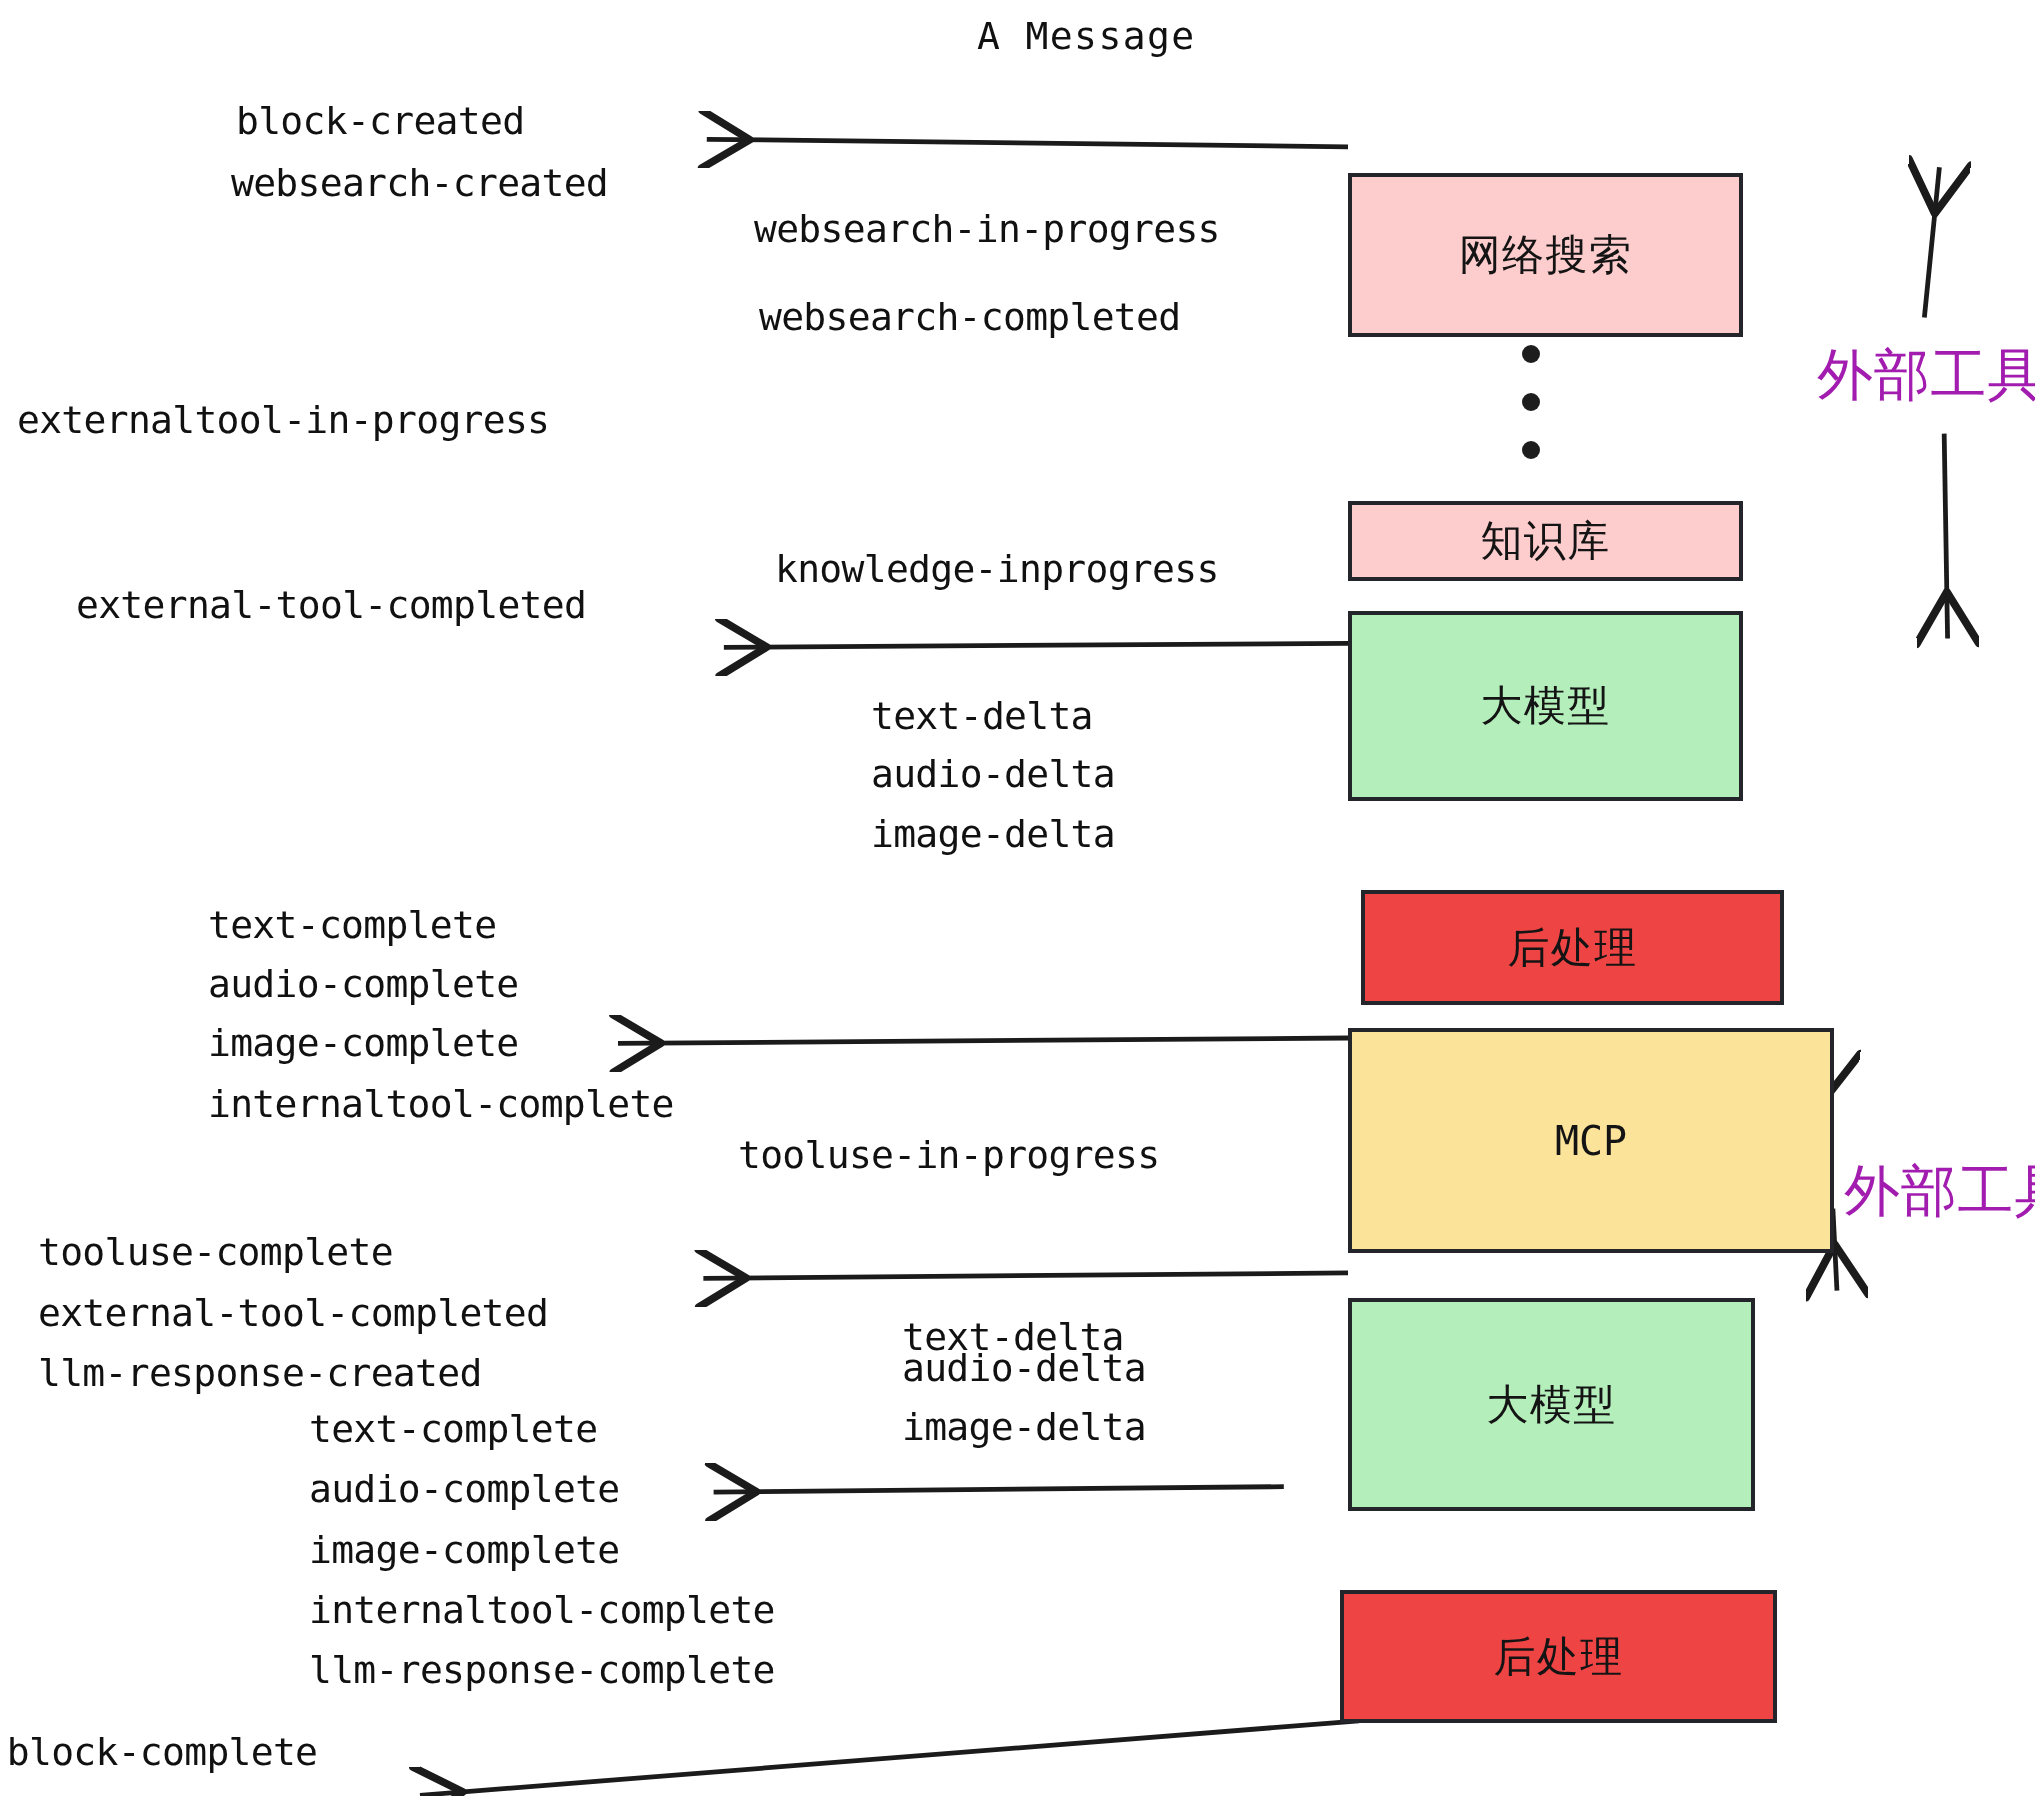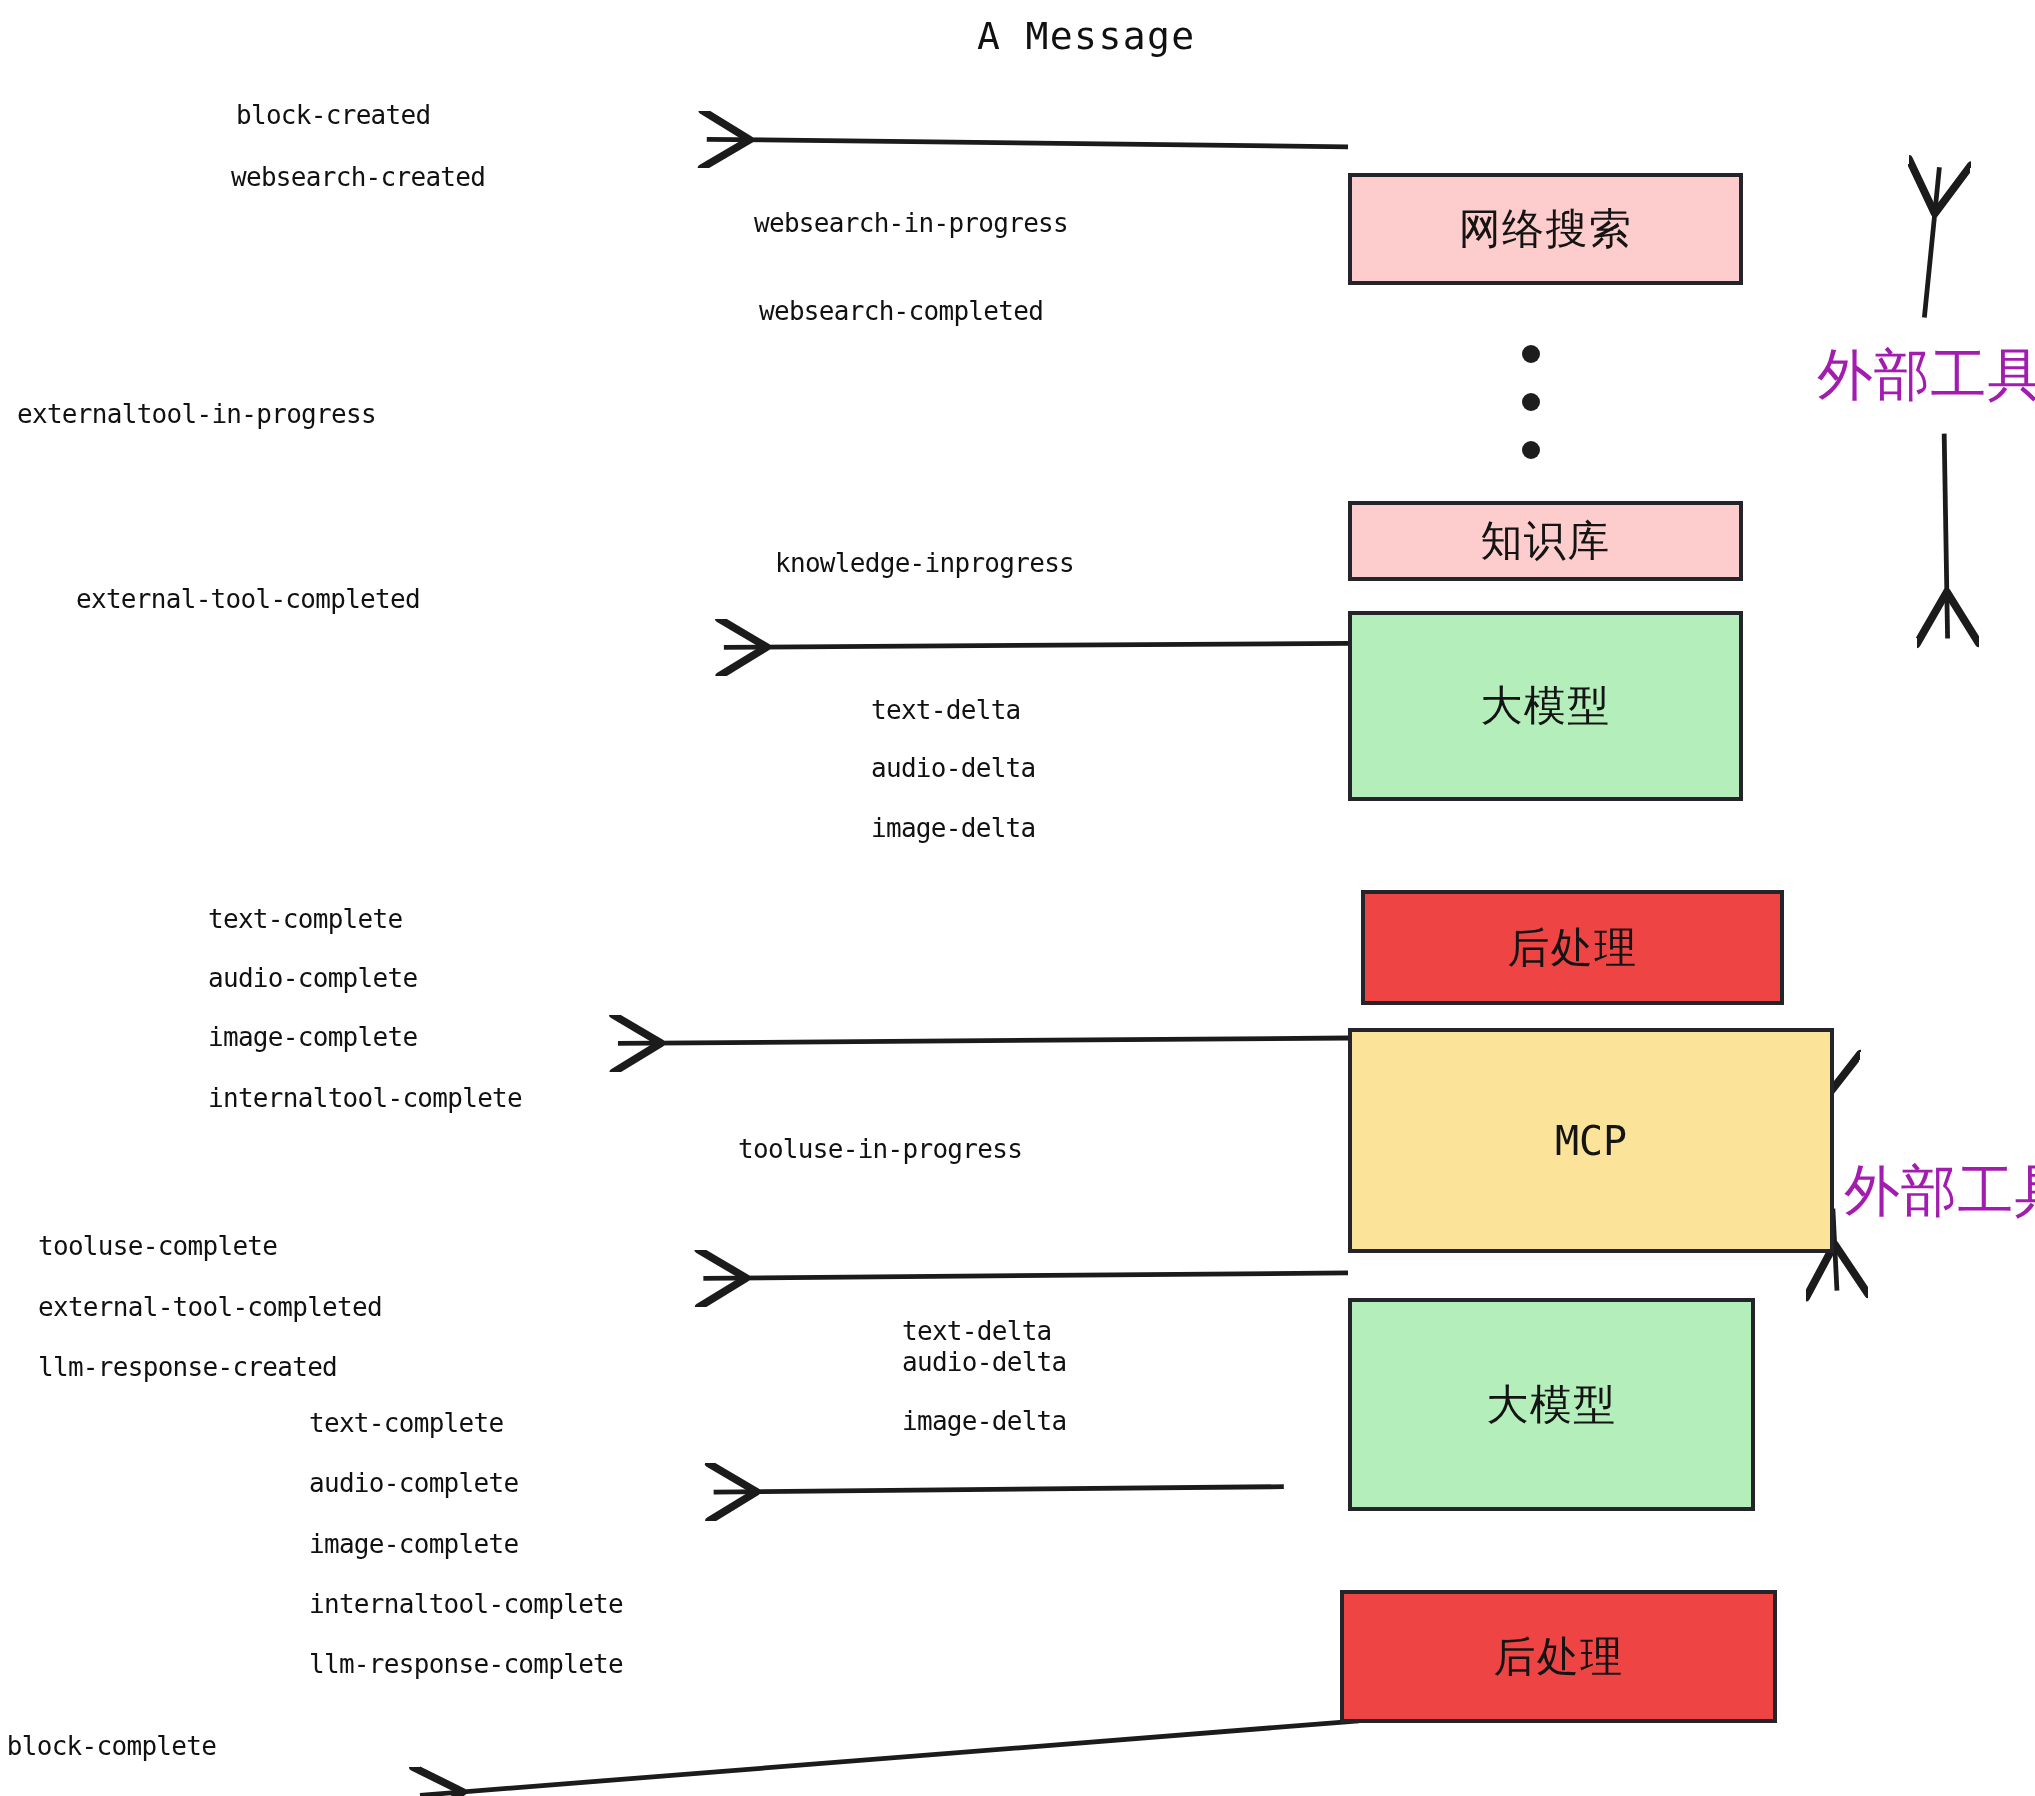--- a/index.html
+++ b/index.html
@@ -15,21 +15,21 @@
     font-family: "DejaVu Sans Mono", "Liberation Mono", monospace;
     overflow: hidden;
     border-radius: 6px;
   }
   
   .evt {
     position: absolute;
     white-space: pre;
     color: #111111;
     font-family: "DejaVu Sans Mono", "Liberation Mono", monospace;
-    font-size: 26px;
+    font-size: 38px;
     line-height: 1.0;
     letter-spacing: -0.7px;
     font-weight: 500;
   }
   .title {
     position: absolute;
     white-space: pre;
     color: #111111;
     font-family: "DejaVu Sans Mono", "Liberation Mono", monospace;
     font-size: 38px;
@@ -113,21 +113,21 @@
 
     <path d="M 2818 465 L 2840 245" fill="none" stroke="#1b1b1b" stroke-width="7" marker-end="url(#ahu)"></path>
     <path d="M 2847 635 L 2852 935" fill="none" stroke="#1b1b1b" stroke-width="7" marker-end="url(#ahu)"></path>
 
     <path d="M 2660 1690 L 2678 1545" fill="none" stroke="#1b1b1b" stroke-width="7" marker-end="url(#ahu)"></path>
     <path d="M 2684 1770 L 2690 1890" fill="none" stroke="#1b1b1b" stroke-width="7" marker-end="url(#ahu)"></path>
   </svg>
 
   <div class="title" style="left:977px; top:13.7px;">A Message</div>
 
-  <div class="box pink" style="left:1348px; top:173px; width:395px; height:112px;">
+  <div class="box pink" style="left:1348px; top:173px; width:395px; height:164px;">
     <span>网络搜索</span>
   </div>
 
   <div class="box pink" style="left:1348px; top:501px; width:395px; height:80px;">
     <span>知识库</span>
   </div>
 
   <div class="box green" style="left:1348px; top:611px; width:395px; height:190px;">
     <span>大模型</span>
   </div>

